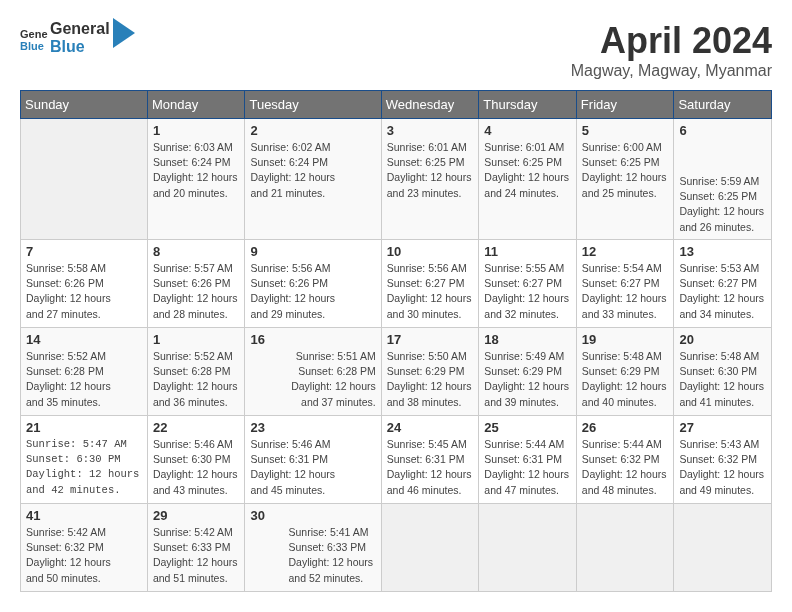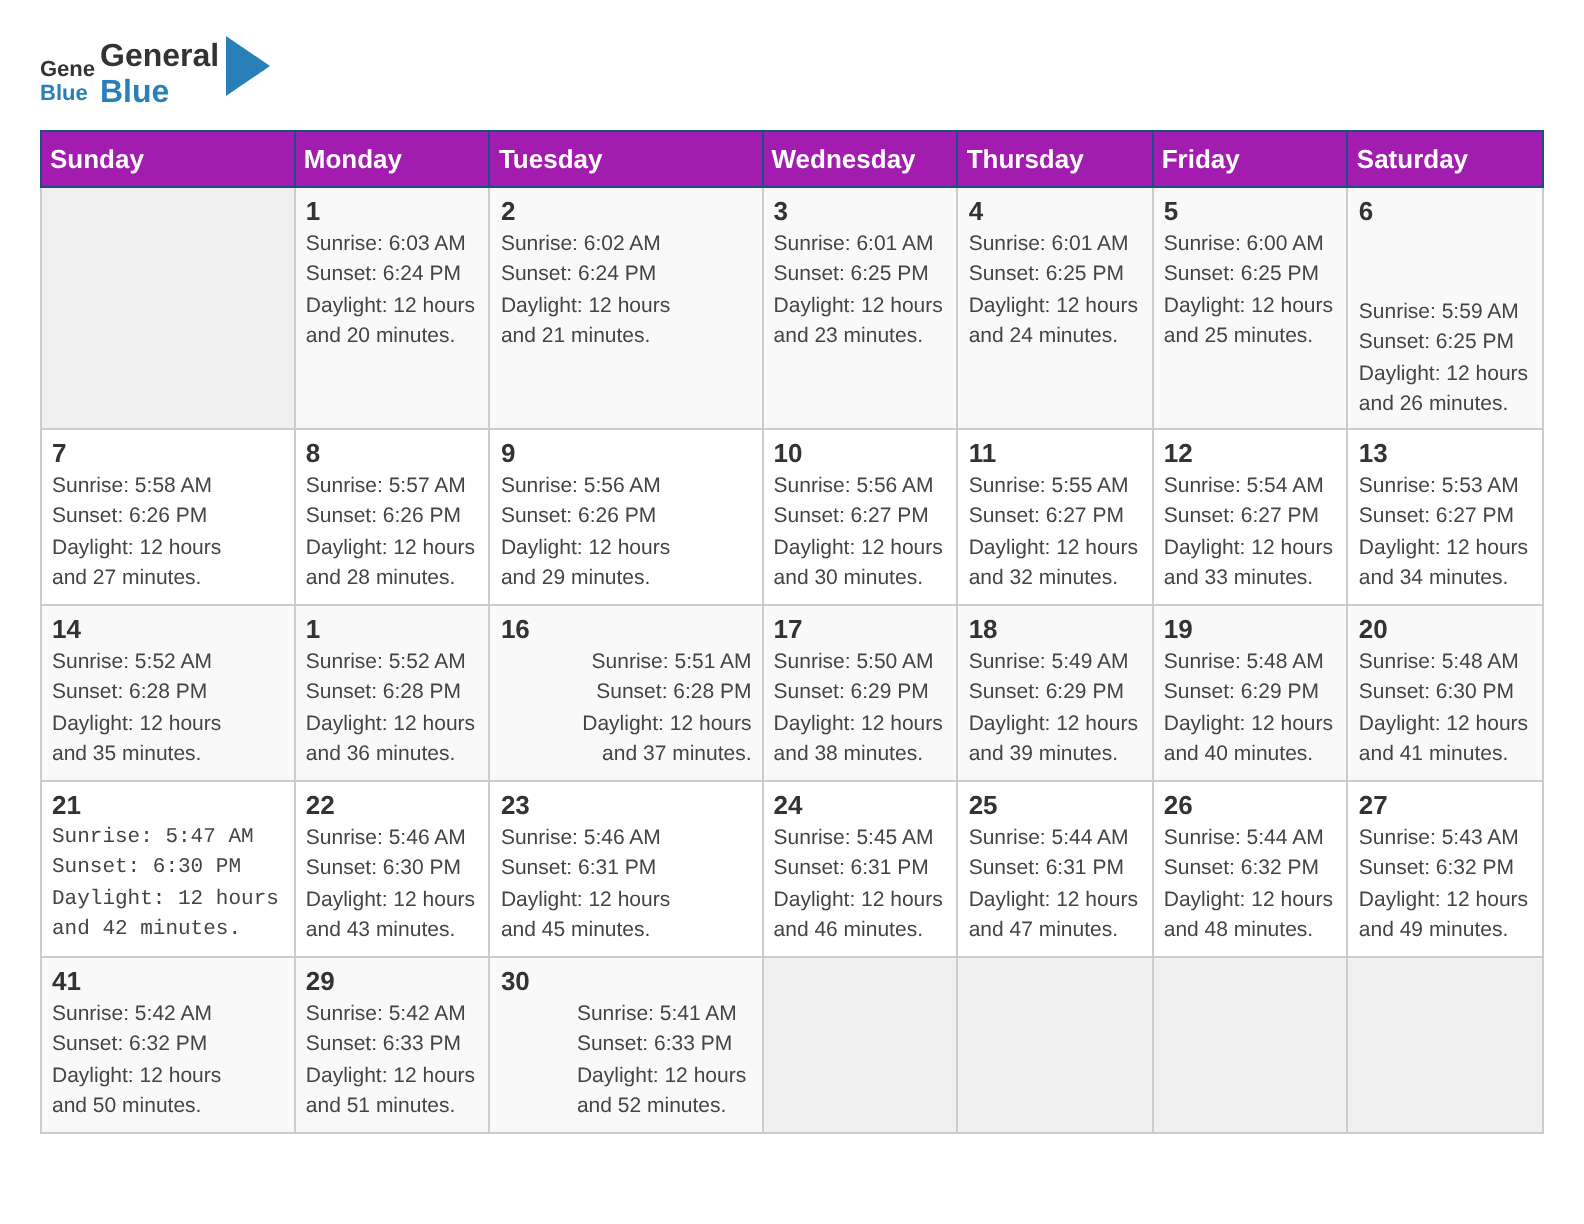--- a/index.html
+++ b/index.html
@@ -37,26 +37,26 @@
       font-size: 16px;
       color: #555;
       font-weight: normal;
     }
     table {
       width: 100%;
       border-collapse: collapse;
       font-size: 11px;
     }
     thead tr th {
-      background-color: #a21caf;
+      background-color: #737373;
       color: #fff;
       padding: 6px 4px;
       text-align: left;
       font-size: 13px;
-      font-weight: bold;
+      font-weight: normal;
       border: 1px solid #1a4d8a;
     }
     tbody tr {
       border: 1px solid #ccc;
     }
     tbody tr td {
       border: 1px solid #ccc;
       padding: 4px 5px;
       vertical-align: top;
       min-height: 80px;
@@ -95,20 +95,24 @@
       <text x="0" y="26" font-size="11" font-weight="bold" fill="#2980b9">Blue</text>
     </svg>
     <div style="display:flex;flex-direction:column;line-height:1.1;">
       <span style="font-size:16px;font-weight:bold;color:#333;">General</span>
       <span style="font-size:16px;font-weight:bold;color:#2980b9;">Blue</span>
     </div>
     <svg width="22" height="30" viewBox="0 0 22 30" style="margin-left:3px;margin-top:-10px;">
       <polygon points="0,0 22,15 0,30" fill="#2980b9"></polygon>
     </svg>
   </div>
+  <div class="title-area">
+    <div class="month-title">April 2024</div>
+    <div class="location-title">Magway, Magway, Myanmar</div>
+  </div>
 </div>
 
 <table>
   <thead>
     <tr id="header-row">
     <th>Sunday</th>
         <th>Monday</th>
         <th>Tuesday</th>
         <th>Wednesday</th>
         <th>Thursday</th>

